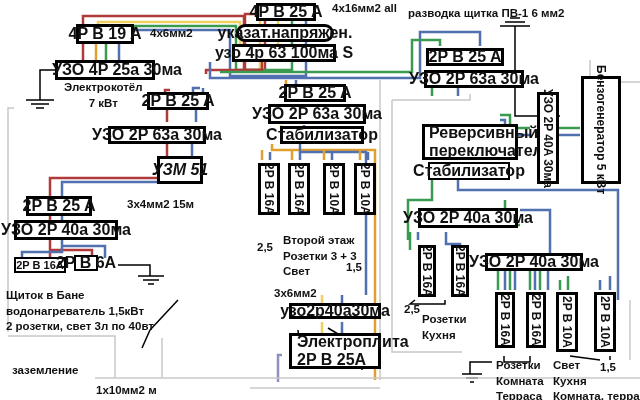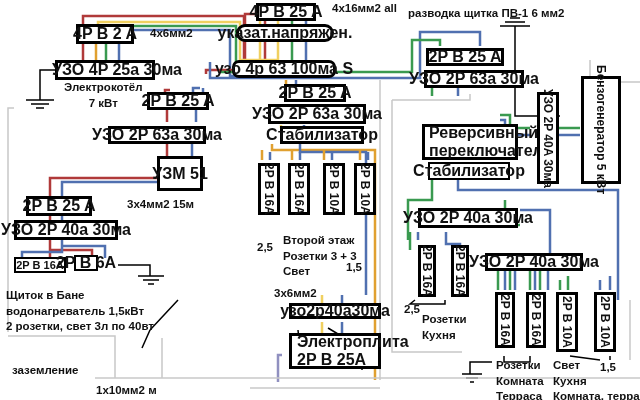--- a/index.html
+++ b/index.html
@@ -130,28 +130,28 @@
 <div class="lbl ml" style="left:496px;top:358px;">Розетки
 Комната
 Терраса</div>
 <div class="lbl ml" style="left:553px;top:358px;">Свет
 Кухня
 Комната, террас</div>
 <div class="lbl" style="left:600px;top:360px;">1,5</div>
 
 <div class="box" style="left:256px;top:3px;width:60px;height:18px;">4P B 25 A</div>
 <div class="box" style="left:236px;top:24px;width:98px;height:18px;border-radius:9px;">указат.напряжен.</div>
-<div class="box" style="left:232px;top:60px;width:104px;height:18px;border-radius:7px;">узо 4р 63 100ма S</div>
-
-<div class="box" style="left:76px;top:24px;width:58px;height:20px;">4P B 2 A</div>
+<div class="box" style="left:232px;top:44px;width:104px;height:18px;">узо 4р 63 100ма S</div>
+
+<div class="box" style="left:76px;top:24px;width:58px;height:20px;">4P B 19 A</div>
 <div class="box" style="left:55px;top:60px;width:100px;height:20px;padding-left:24px;">УЗО 4P 25а 30ма</div>
 
 <div class="box" style="left:147px;top:92px;width:62px;height:18px;">2P B 25 A</div>
 <div class="box" style="left:108px;top:126px;width:98px;height:18px;">УЗО 2P 63а 30ма</div>
-<div class="box" style="left:157px;top:156px;width:46px;height:35px;">УЗМ 51</div>
+<div class="box" style="left:157px;top:156px;width:46px;height:28px;font-style:italic;">УЗМ 51</div>
 <div class="box" style="left:26px;top:196px;width:66px;height:20px;">2P B 25 A</div>
 <div class="box" style="left:14px;top:220px;width:104px;height:20px;">УЗО 2P 40а 30ма</div>
 <div class="box thin" style="left:14px;top:257px;width:52px;height:16px;font-size:11px;">2P B 16A</div>
 <div class="box thin" style="left:74px;top:255px;width:24px;height:16px;font-size:16px;">2P B 6A</div>
 
 <div class="box" style="left:284px;top:84px;width:62px;height:18px;">2P B 25 A</div>
 <div class="box" style="left:268px;top:104px;width:98px;height:20px;">УЗО 2P 63а 30ма</div>
 <div class="box" style="left:280px;top:126px;width:84px;height:18px;">Стабилизатор</div>
 <div class="vbox" style="left:258px;top:163px;width:22px;height:52px;">
       <span>2P B 16A</span>

